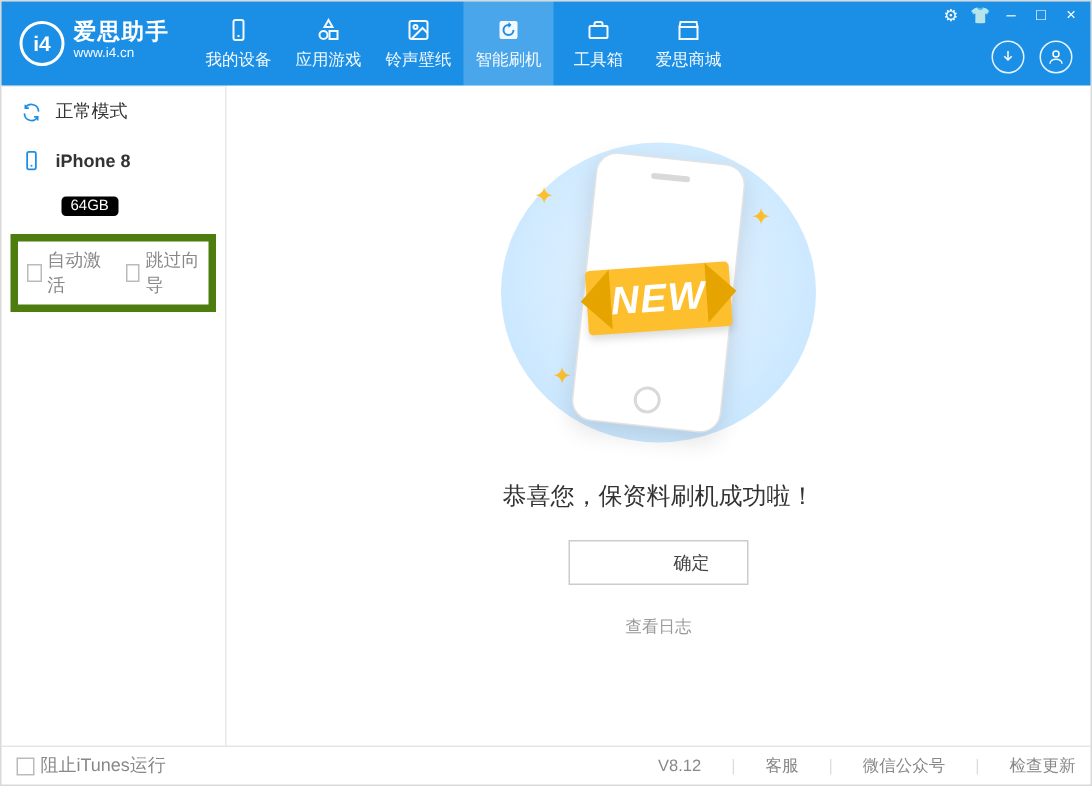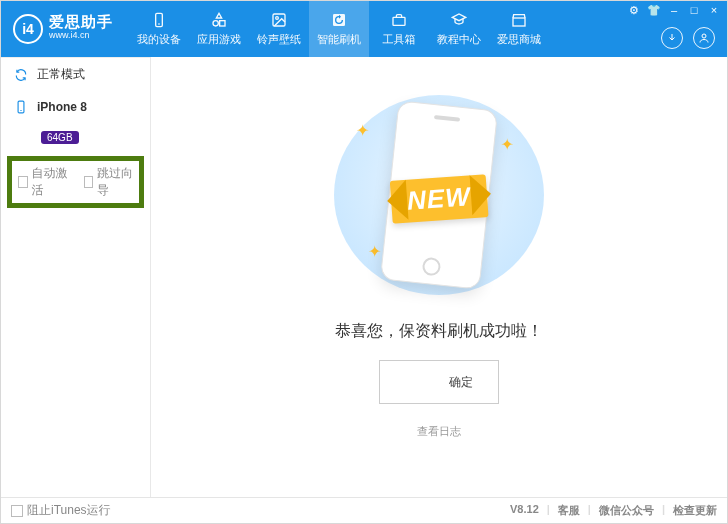--- a/index.html
+++ b/index.html
@@ -26,45 +26,45 @@
   .body { flex:1; display:flex; min-height:0; }
   .sidebar { width:150px; border-right:1px solid #e8e8e8; display:flex; flex-direction:column; font-size:12px; color:#333; }
   .side-scroll { flex:1; padding-top:10px; }
   .grp-h { display:flex; align-items:center; gap:8px; padding:6px 14px; color:#333; font-size:13px; }
   .grp-h .gico { width:14px; height:14px; display:flex; align-items:center; justify-content:center; color:#1b8fe6; }
   .s-item { padding:8px 14px 8px 38px; cursor:pointer; color:#555; }
   .s-item.active { color:#1b8fe6; }
   .side-bottom { border-top:1px solid #eee; }
   .sb-row { display:flex; align-items:center; gap:8px; padding:8px 12px; }
   .sb-ico { width:16px; height:16px; display:flex; align-items:center; justify-content:center; color:#1b8fe6; }
-  .badge { display:inline-block; background:#4c1d95; color:#fff; font-size:10px; border-radius:3px; padding:1px 6px; margin-left:4px; }
+  .badge { display:inline-block; background:#000000; color:#fff; font-size:10px; border-radius:3px; padding:1px 6px; margin-left:4px; }
   .redbox { border:5px solid #4d7c0f; margin:4px 6px; padding:4px 6px; display:flex; gap:16px; align-items:center; }
   .chk { display:flex; align-items:center; gap:4px; color:#888; cursor:pointer; font-size:12px; }
   .chk .box { width:12px; height:12px; border:1px solid #bbb; background:#fff; }
 
   .main { flex:1; display:flex; flex-direction:column; align-items:center; justify-content:flex-start; position:relative; }
   .illus { margin-top:38px; width:210px; height:200px; position:relative; }
   .illus .bgcirc { position:absolute; inset:0; border-radius:50%; background:radial-gradient(circle at 50% 45%, #e9f5ff 0%, #d2ebff 55%, #bfe2ff 100%); }
   .phone { position:absolute; left:50%; top:50%; transform:translate(-50%,-50%) rotate(6deg); width:100px; height:180px; background:#fff; border-radius:14px; box-shadow:0 6px 16px rgba(0,0,0,.12); border:1px solid #e3e3e3; }
   .phone:before { content:""; position:absolute; top:10px; left:50%; transform:translateX(-50%); width:26px; height:4px; background:#d9d9d9; border-radius:2px; }
   .phone:after { content:""; position:absolute; bottom:8px; left:50%; transform:translateX(-50%); width:14px; height:14px; border:2px solid #d9d9d9; border-radius:50%; }
   .ribbon { position:absolute; left:50%; top:52%; transform:translate(-50%,-50%) rotate(-4deg); background:#fdbf2d; color:#fff; font-weight:800; font-size:26px; letter-spacing:1px; padding:6px 16px; border-radius:3px; box-shadow:0 3px 6px rgba(0,0,0,.15); font-style:italic; }
   .ribbon:before,.ribbon:after{ content:""; position:absolute; top:0; width:0; height:0; border:20px solid transparent; }
   .ribbon:before{ left:-24px; border-right-color:#e6a400; }
   .ribbon:after{ right:-24px; border-left-color:#e6a400; }
   .spark { position:absolute; color:#fdbf2d; font-size:16px; }
   .spark.a{ top:26px; left:22px;} .spark.b{ top:40px; right:30px;} .spark.c{ bottom:34px; left:34px;}
   .msg { margin-top:26px; font-size:16px; color:#333; }
-  .ok-btn { margin-top:18px; width:120px; height:44px; border:1px solid #ccc; background:#fff; font-size:12px; color:#444; cursor:pointer;padding-left:44px; }
+  .ok-btn { margin-top:18px; width:120px; height:30px; border:1px solid #ccc; background:#fff; font-size:12px; color:#444; cursor:pointer;padding-left:44px; }
   .log-link { margin-top:20px; font-size:11px; color:#999; cursor:pointer; }
 
   
   .status { height:26px; border-top:1px solid #e5e5e5; display:flex; align-items:center; font-size:11px; color:#888; padding:0 10px; gap:8px; }
   .status .left { display:flex; align-items:flex-end; gap:4px; }
-  .status .right { margin-left:auto; display:flex; align-items:flex-start; gap:8px;font-weight:bold; }
+  .status .right { margin-left:auto; display:flex; align-items:center; gap:20px; }
   .sep { color:#ddd; }
 </style>
 </head>
 <body>
 
 <div class="root">
 
   <div class="topbar">
     <div class="logo">
       <div class="logo-badge">
@@ -115,29 +115,20 @@
           <span>智能刷机</span>
         </div>
       <div class="tab">
           <div class="tab-ico">
             <svg width="16" height="16" viewBox="0 0 24 24" fill="none" stroke="#fff" stroke-width="2">
               <rect x="3" y="8" width="18" height="12" rx="1"></rect>
               <path d="M8 8V6a2 2 0 0 1 2-2h4a2 2 0 0 1 2 2v2"></path>
             </svg>
           </div>
           <span>工具箱</span>
-        </div>
-      <div class="tab">
-          <div class="tab-ico">
-            <svg width="16" height="16" viewBox="0 0 24 24" fill="none" stroke="#fff" stroke-width="2">
-              <path d="M2 8l10-5 10 5-10 5z"></path>
-              <path d="M6 10v5c0 1 3 3 6 3s6-2 6-3v-5"></path>
-            </svg>
-          </div>
-          <span>教程中心</span>
         </div>
       <div class="tab">
           <div class="tab-ico">
             <svg width="16" height="16" viewBox="0 0 24 24" fill="none" stroke="#fff" stroke-width="2">
               <path d="M3 9l1-5h16l1 5"></path>
               <rect x="3" y="9" width="18" height="12"></rect>
             </svg>
           </div>
           <span>爱思商城</span>
         </div>

